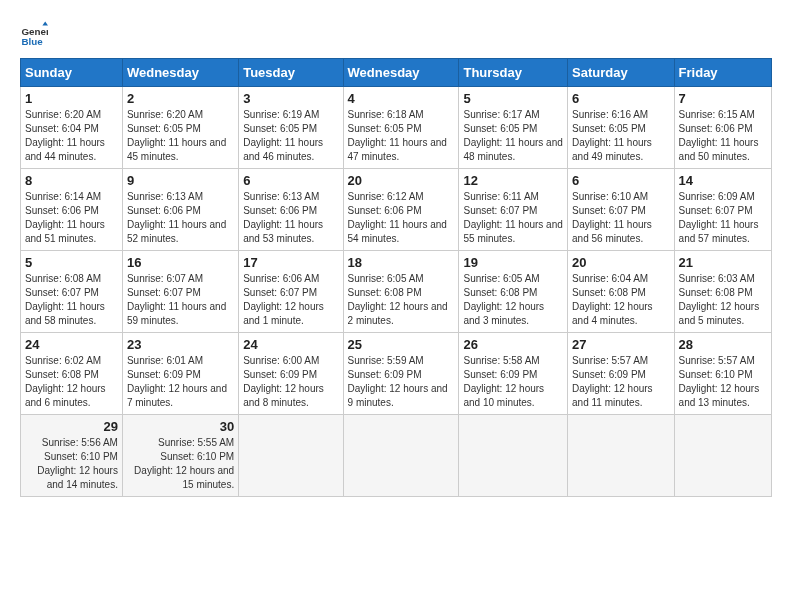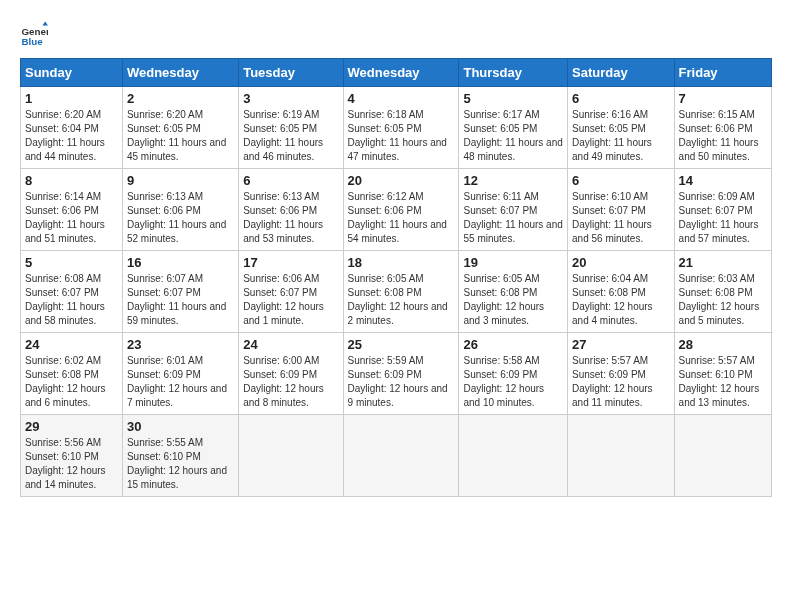--- a/index.html
+++ b/index.html
@@ -53,20 +53,21 @@
     }
     tbody td {
       border: 1px solid #ccc;
       vertical-align: top;
       padding: 4px;
       height: 80px;
       background: #fff;
     }
     tbody tr:last-child td {
       background: #f5f5f5;
+      text-align: right;
     }
     .day-num {
       font-size: 13px;
       font-weight: bold;
       color: #222;
       display: block;
       margin-bottom: 2px;
     }
     .day-info {
       font-size: 10px;

